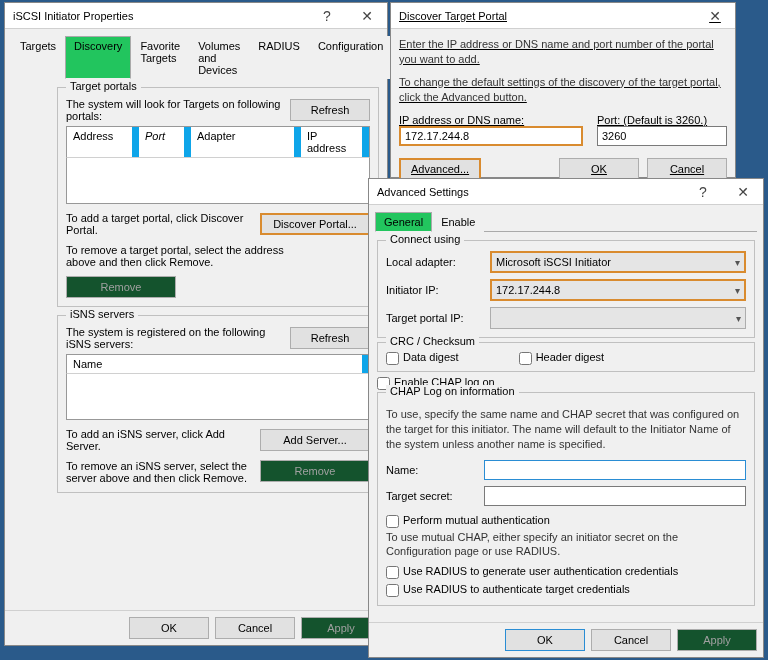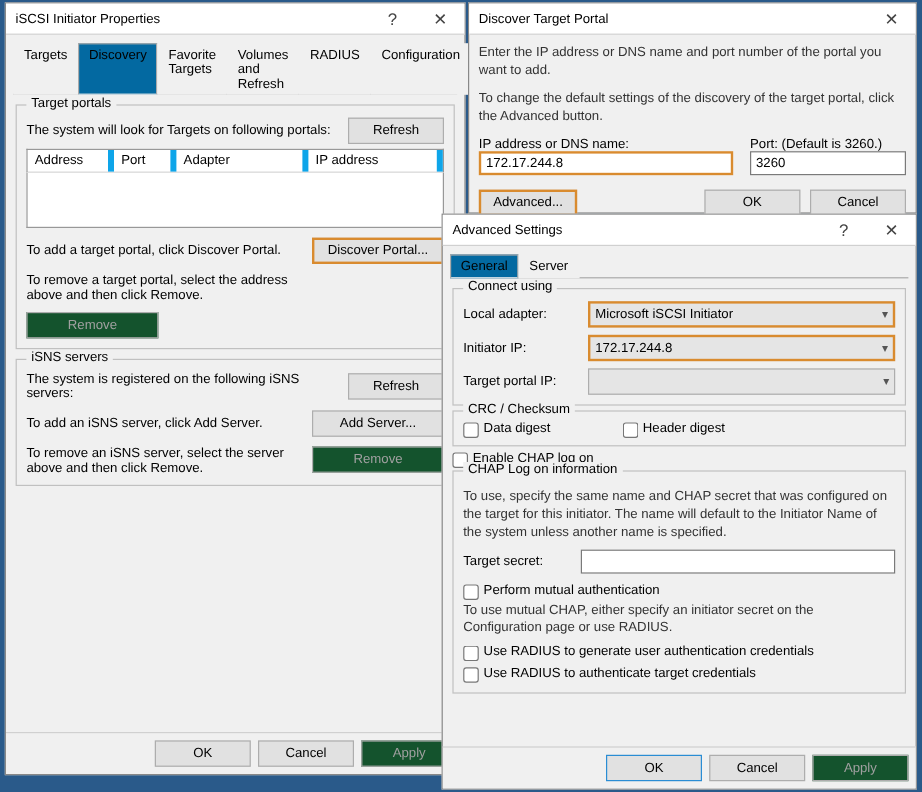--- a/index.html
+++ b/index.html
@@ -3,32 +3,32 @@
 <meta charset="utf-8">
 <style>
   * { box-sizing: border-box; font-family: "Segoe UI", Tahoma, sans-serif; font-size: 11px; }
   body { margin: 0; width: 768px; height: 660px; background: #2a5a8a; overflow: hidden; position: relative; }
   .dlg { position: absolute; background: #f0f0f0; border: 1px solid #888; display: flex; flex-direction: column; }
   .titlebar { height: 26px; background: #fff; display: flex; align-items: center; padding: 0 0 0 8px; border-bottom: 1px solid #d0d0d0; }
   .titlebar .title { flex: 1; }
   .titlebtn { width: 40px; height: 26px; display: flex; align-items: center; justify-content: center; font-size: 14px; color: #444; }
   .tabs { display: flex; border-bottom: 1px solid #aaa; margin: 6px 6px 0 6px; }
   .tab { padding: 3px 8px; border: 1px solid transparent; border-bottom: none; position: relative; top: 1px; background: #f0f0f0; }
-  .tab.active { background: #0369a1; border: 1px solid #aaa; border-bottom: 1px solid #f0f0f0; }
+  .tab.active { background: #22c55e; border: 1px solid #aaa; border-bottom: 1px solid #f0f0f0; }
   .group { border: 1px solid #c0c0c0; margin: 8px; padding: 10px 8px 8px 8px; position: relative; }
   .group > .legend { position: absolute; top: -8px; left: 8px; background: #f0f0f0; padding: 0 4px; }
   .btn { min-width: 80px; height: 22px; background: #e1e1e1; border: 1px solid #adadad; display: inline-flex; align-items: center; justify-content: center; padding: 0 10px; }
   .btn.disabled { color: #a0a0a0; background: #14532d; }
   .btn.default { border: 1px solid #2a8dd4; }
   .input { background: #fff; border: 1px solid #7a7a7a; height: 20px; padding: 0 4px; }
   .select { background: #e5e5e5; border: 1px solid #adadad; height: 22px; display: flex; align-items: center; padding: 0 4px; justify-content: space-between; }
   .select .chev { font-size: 10px; color: #555; }
   .row { display: flex; align-items: center; gap: 8px; }
   .listhdr { display: flex; background: #fff; border: 1px solid #989898; border-bottom: 1px solid #d0d0d0; }
-  .listhdr .col { padding: 3px 6px; border-right: 5px solid #0ea5e9; }
+  .listhdr .col { padding: 3px 6px; border-right: 7px solid #0ea5e9; }
   .listbox { background: #fff; border: 1px solid #989898; border-top: none; }
   .hl { border: 2px solid #d98b2f; }
   .dlgbtns { display: flex; justify-content: flex-end; gap: 6px; padding: 6px; border-top: 1px solid #d0d0d0; background: #f0f0f0; }
   .cbk { display: flex; align-items: flex-start; gap: 4px; }
   .cbk input { margin: 1px 0 0 0; width: 13px; height: 13px; }
   .lbl { color: #000; }
   .desc { color: #333; line-height: 1.35; }
 </style>
 </head>
 <body>
@@ -36,37 +36,37 @@
 <div class="dlg" style="left:4px; top:2px; width:384px; height:644px;">
   <div class="titlebar">
     <span class="title">iSCSI Initiator Properties</span>
     <div class="titlebtn">?</div>
     <div class="titlebtn">✕</div>
   </div>
   <div class="tabs">
     <div class="tab">Targets</div>
     <div class="tab active hl">Discovery</div>
     <div class="tab">Favorite Targets</div>
-    <div class="tab">Volumes and Refresh</div>
+    <div class="tab">Volumes and Devices</div>
     <div class="tab">RADIUS</div>
     <div class="tab">Configuration</div>
   </div>
 
-  <div style="flex:1; overflow:hidden;">
+  <div style="flex:1; overflow:hidden;padding-left:44px;">
 
     <div class="group">
       <span class="legend">Target portals</span>
       <div class="row" style="justify-content:space-between;">
         <span class="lbl">The system will look for Targets on following portals:</span>
         <span class="btn">Refresh</span>
       </div>
       <div style="margin-top:4px;">
         <div class="listhdr">
           <span class="col" style="width:72px;">Address</span>
-          <span class="col" style="width:52px;">Port</span>
+          <span class="col" style="width:52px;font-style:italic;">Port</span>
           <span class="col" style="width:110px;">Adapter</span>
           <span class="col" style="flex:1;">IP address</span>
         </div>
         <div class="listbox" style="height:46px;"></div>
       </div>
       <div class="row" style="justify-content:space-between; margin-top:8px;">
         <span class="lbl" style="max-width:230px;">To add a target portal, click Discover Portal.</span>
         <span class="btn hl" style="min-width:110px;">Discover Portal...</span>
       </div>
       <div class="row" style="justify-content:space-between; margin-top:8px; align-items:flex-start;flex-direction:column;">
@@ -74,39 +74,45 @@
         <span class="btn disabled" style="min-width:110px;">Remove</span>
       </div>
     </div>
 
     <div class="group">
       <span class="legend">iSNS servers</span>
       <div class="row" style="justify-content:space-between;">
         <span class="lbl">The system is registered on the following iSNS servers:</span>
         <span class="btn">Refresh</span>
       </div>
+      <div style="margin-top:4px;">
+        <div class="listhdr">
+          <span class="col" style="flex:1;">Name</span>
+        </div>
+        <div class="listbox" style="height:46px;"></div>
+      </div>
       <div class="row" style="justify-content:space-between; margin-top:8px;">
         <span class="lbl" style="max-width:230px;">To add an iSNS server, click Add Server.</span>
         <span class="btn" style="min-width:110px;">Add Server...</span>
       </div>
       <div class="row" style="justify-content:flex-start; margin-top:8px; align-items:flex-start;">
         <span class="lbl" style="max-width:240px;">To remove an iSNS server, select the server above and then click Remove.</span>
         <span class="btn disabled" style="min-width:110px;">Remove</span>
       </div>
     </div>
   </div>
 
   <div class="dlgbtns">
     <span class="btn">OK</span>
     <span class="btn">Cancel</span>
     <span class="btn disabled">Apply</span>
   </div>
 </div>
 
-<div class="dlg" style="left:390px; top:2px; width:374px; height:176px;">
+<div class="dlg" style="left:390px; top:2px; width:346px; height:176px;text-decoration:underline;">
   <div class="titlebar">
     <span class="title">Discover Target Portal</span>
     <div class="titlebtn">✕</div>
   </div>
   <div style="padding:8px;">
     <div class="desc">Enter the IP address or DNS name and port number of the portal you want to add.</div>
     <div class="desc" style="margin-top:8px;">To change the default settings of the discovery of the target portal, click the Advanced button.</div>
     <div class="row" style="margin-top:10px; gap:14px; align-items:flex-end;">
       <div style="flex:1;">
         <div class="lbl">IP address or DNS name:</div>
@@ -128,21 +134,21 @@
 </div>
 
 <div class="dlg" style="left:368px; top:178px; width:396px; height:480px;">
   <div class="titlebar">
     <span class="title">Advanced Settings</span>
     <div class="titlebtn">?</div>
     <div class="titlebtn">✕</div>
   </div>
   <div class="tabs">
     <div class="tab active">General</div>
-    <div class="tab">Server</div>
+    <div class="tab">Enable</div>
   </div>
 
   <div style="flex:1; overflow:hidden;">
 
     <div class="group" style="margin-bottom:4px;">
       <span class="legend">Connect using</span>
       <div class="row" style="margin-bottom:6px;">
         <span class="lbl" style="width:96px;">Local adapter:</span>
         <div class="select hl" style="flex:1;">
           <span>Microsoft iSCSI Initiator</span>
@@ -180,20 +186,24 @@
     </div>
 
     <div style="margin:0 8px;">
       <label class="cbk">
           <input type="checkbox" style="">
           <span>Enable CHAP log on</span>
         </label>
       <div class="group" style="margin:2px 0 0 0;">
         <span class="legend">CHAP Log on information</span>
         <div class="desc" style="margin-top:4px;">To use, specify the same name and CHAP secret that was configured on the target for this initiator.  The name will default to the Initiator Name of the system unless another name is specified.</div>
+        <div class="row" style="margin-top:8px;">
+          <span class="lbl" style="width:90px;">Name:</span>
+          <input class="input" style="flex: 1 1 0%; border-color: rgb(42, 141, 212);">
+        </div>
         <div class="row" style="margin-top:6px;">
           <span class="lbl" style="width:90px;">Target secret:</span>
           <input class="input" style="flex: 1 1 0%;" type="password">
         </div>
         <div style="margin-top:8px;">
           <label class="cbk">
               <input type="checkbox" style="">
               <span>Perform mutual authentication</span>
             </label>
           <div class="desc" style="margin-top:2px;">To use mutual CHAP, either specify an initiator secret on the Configuration page or use RADIUS.</div>

